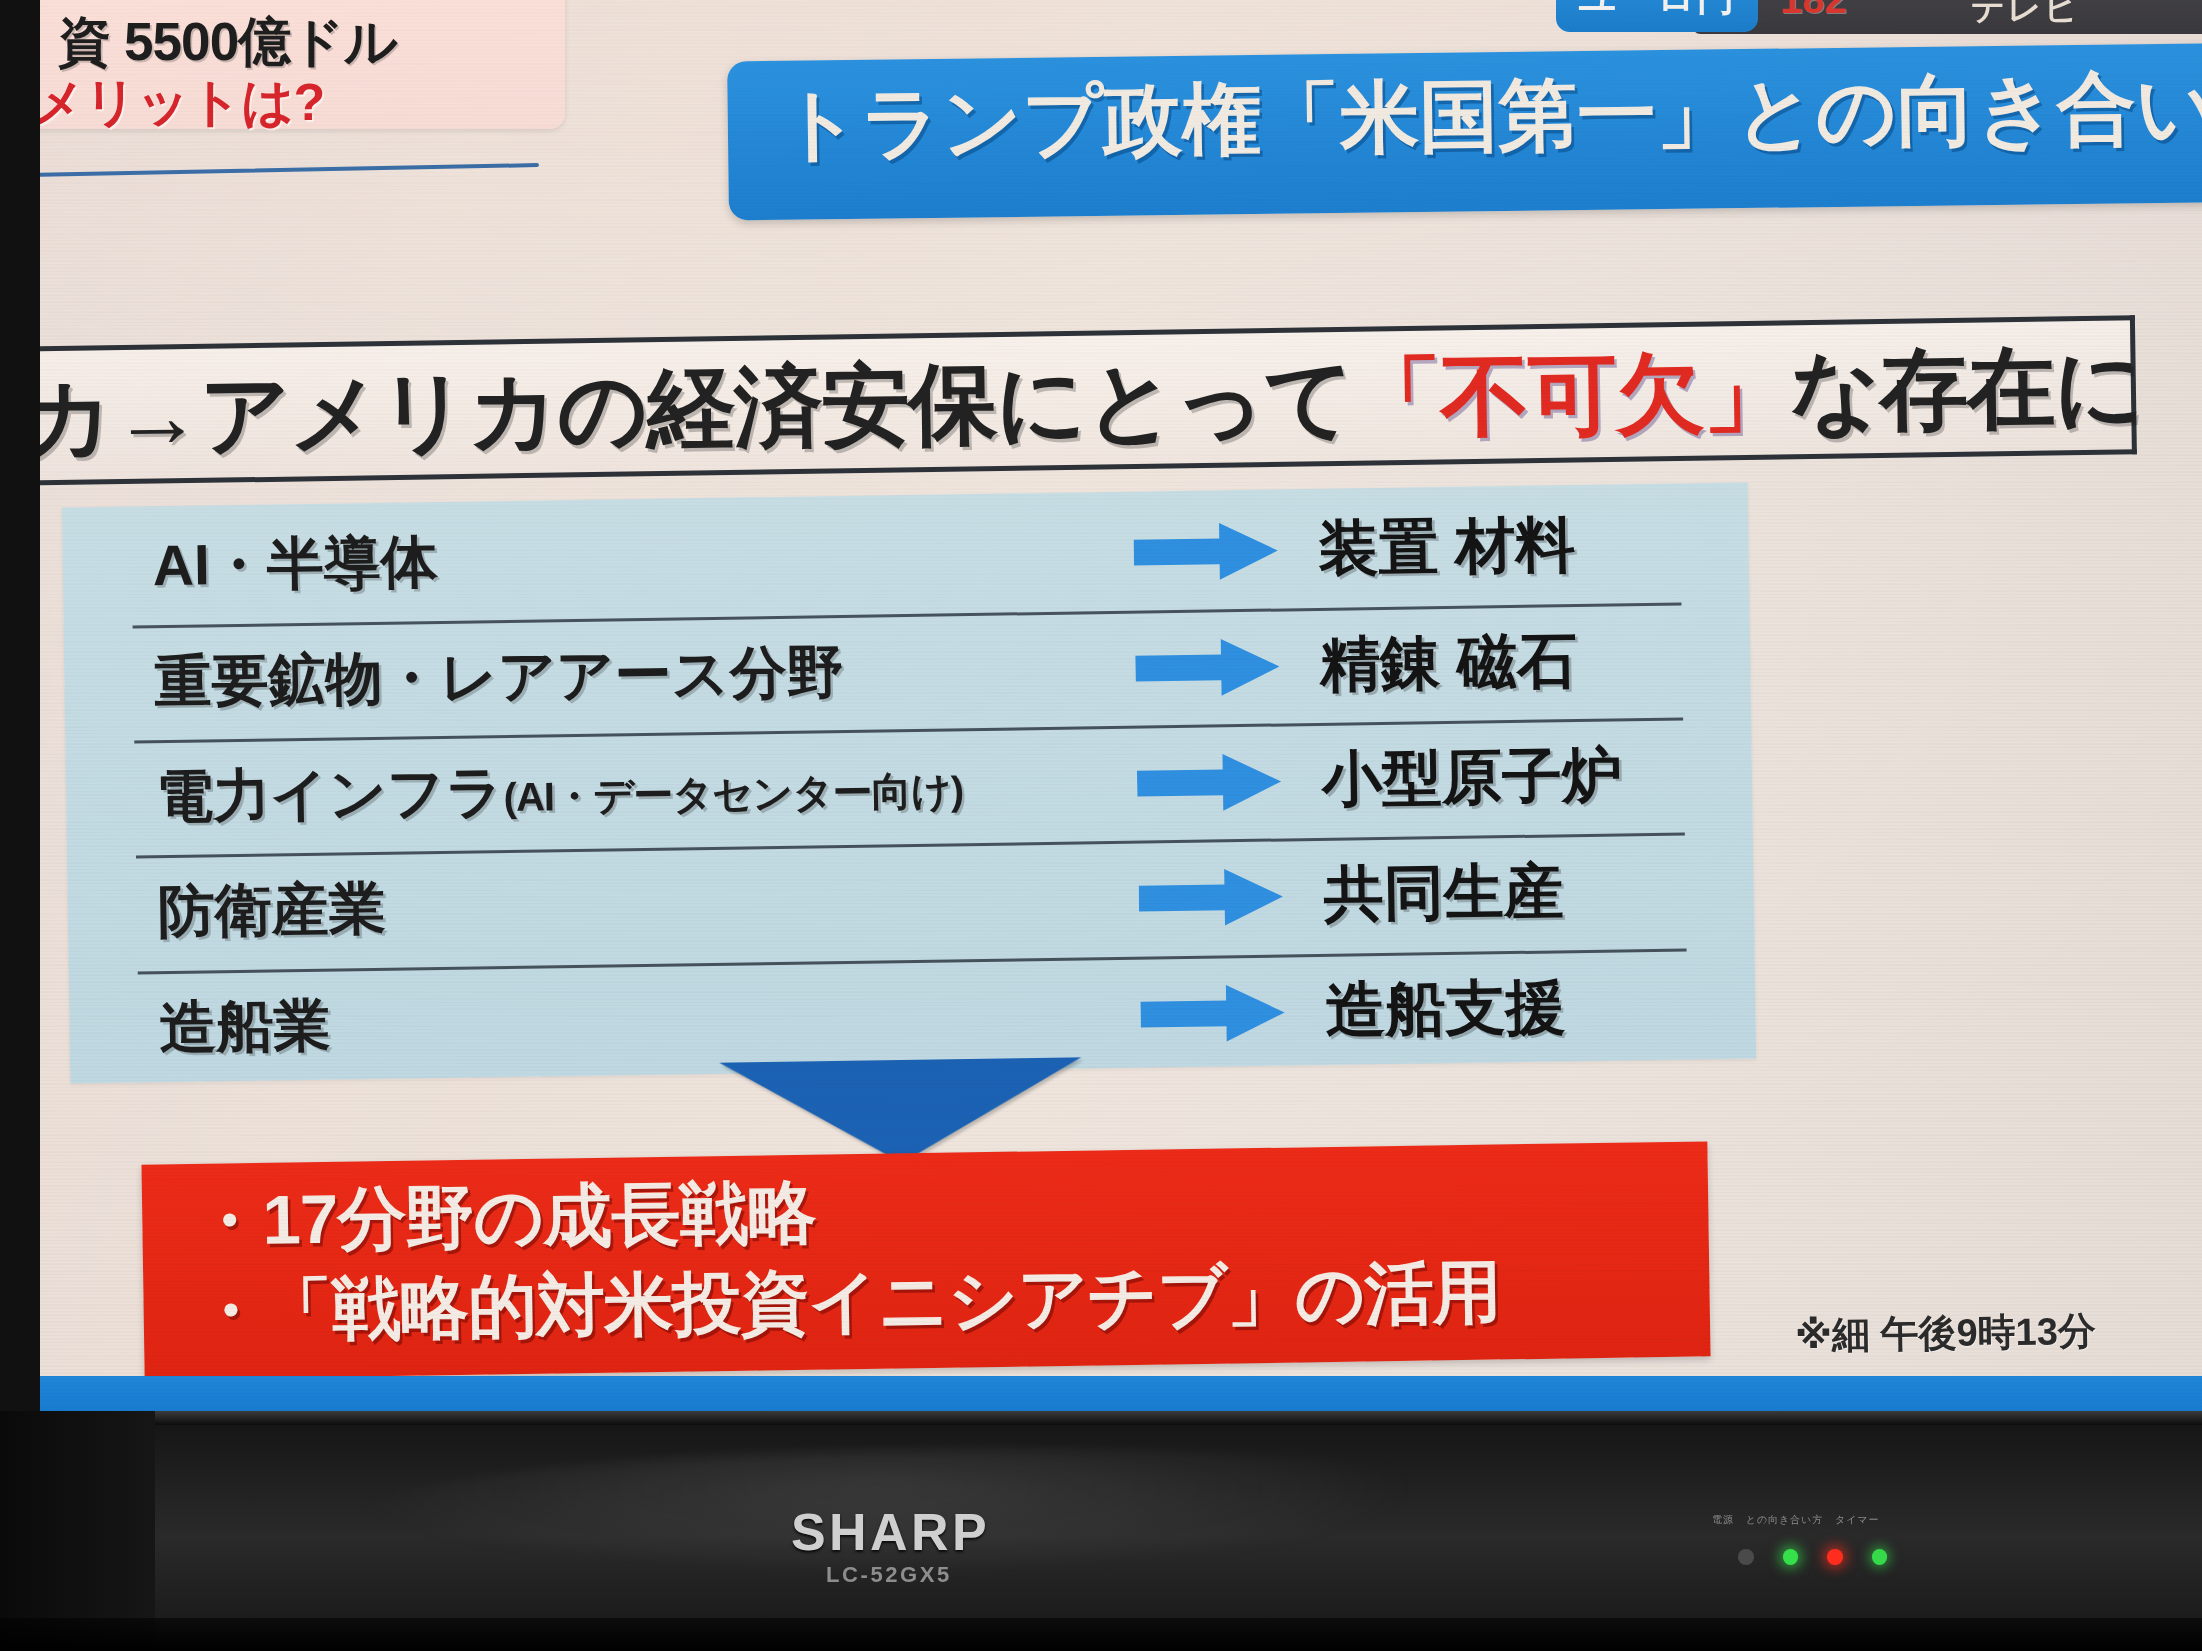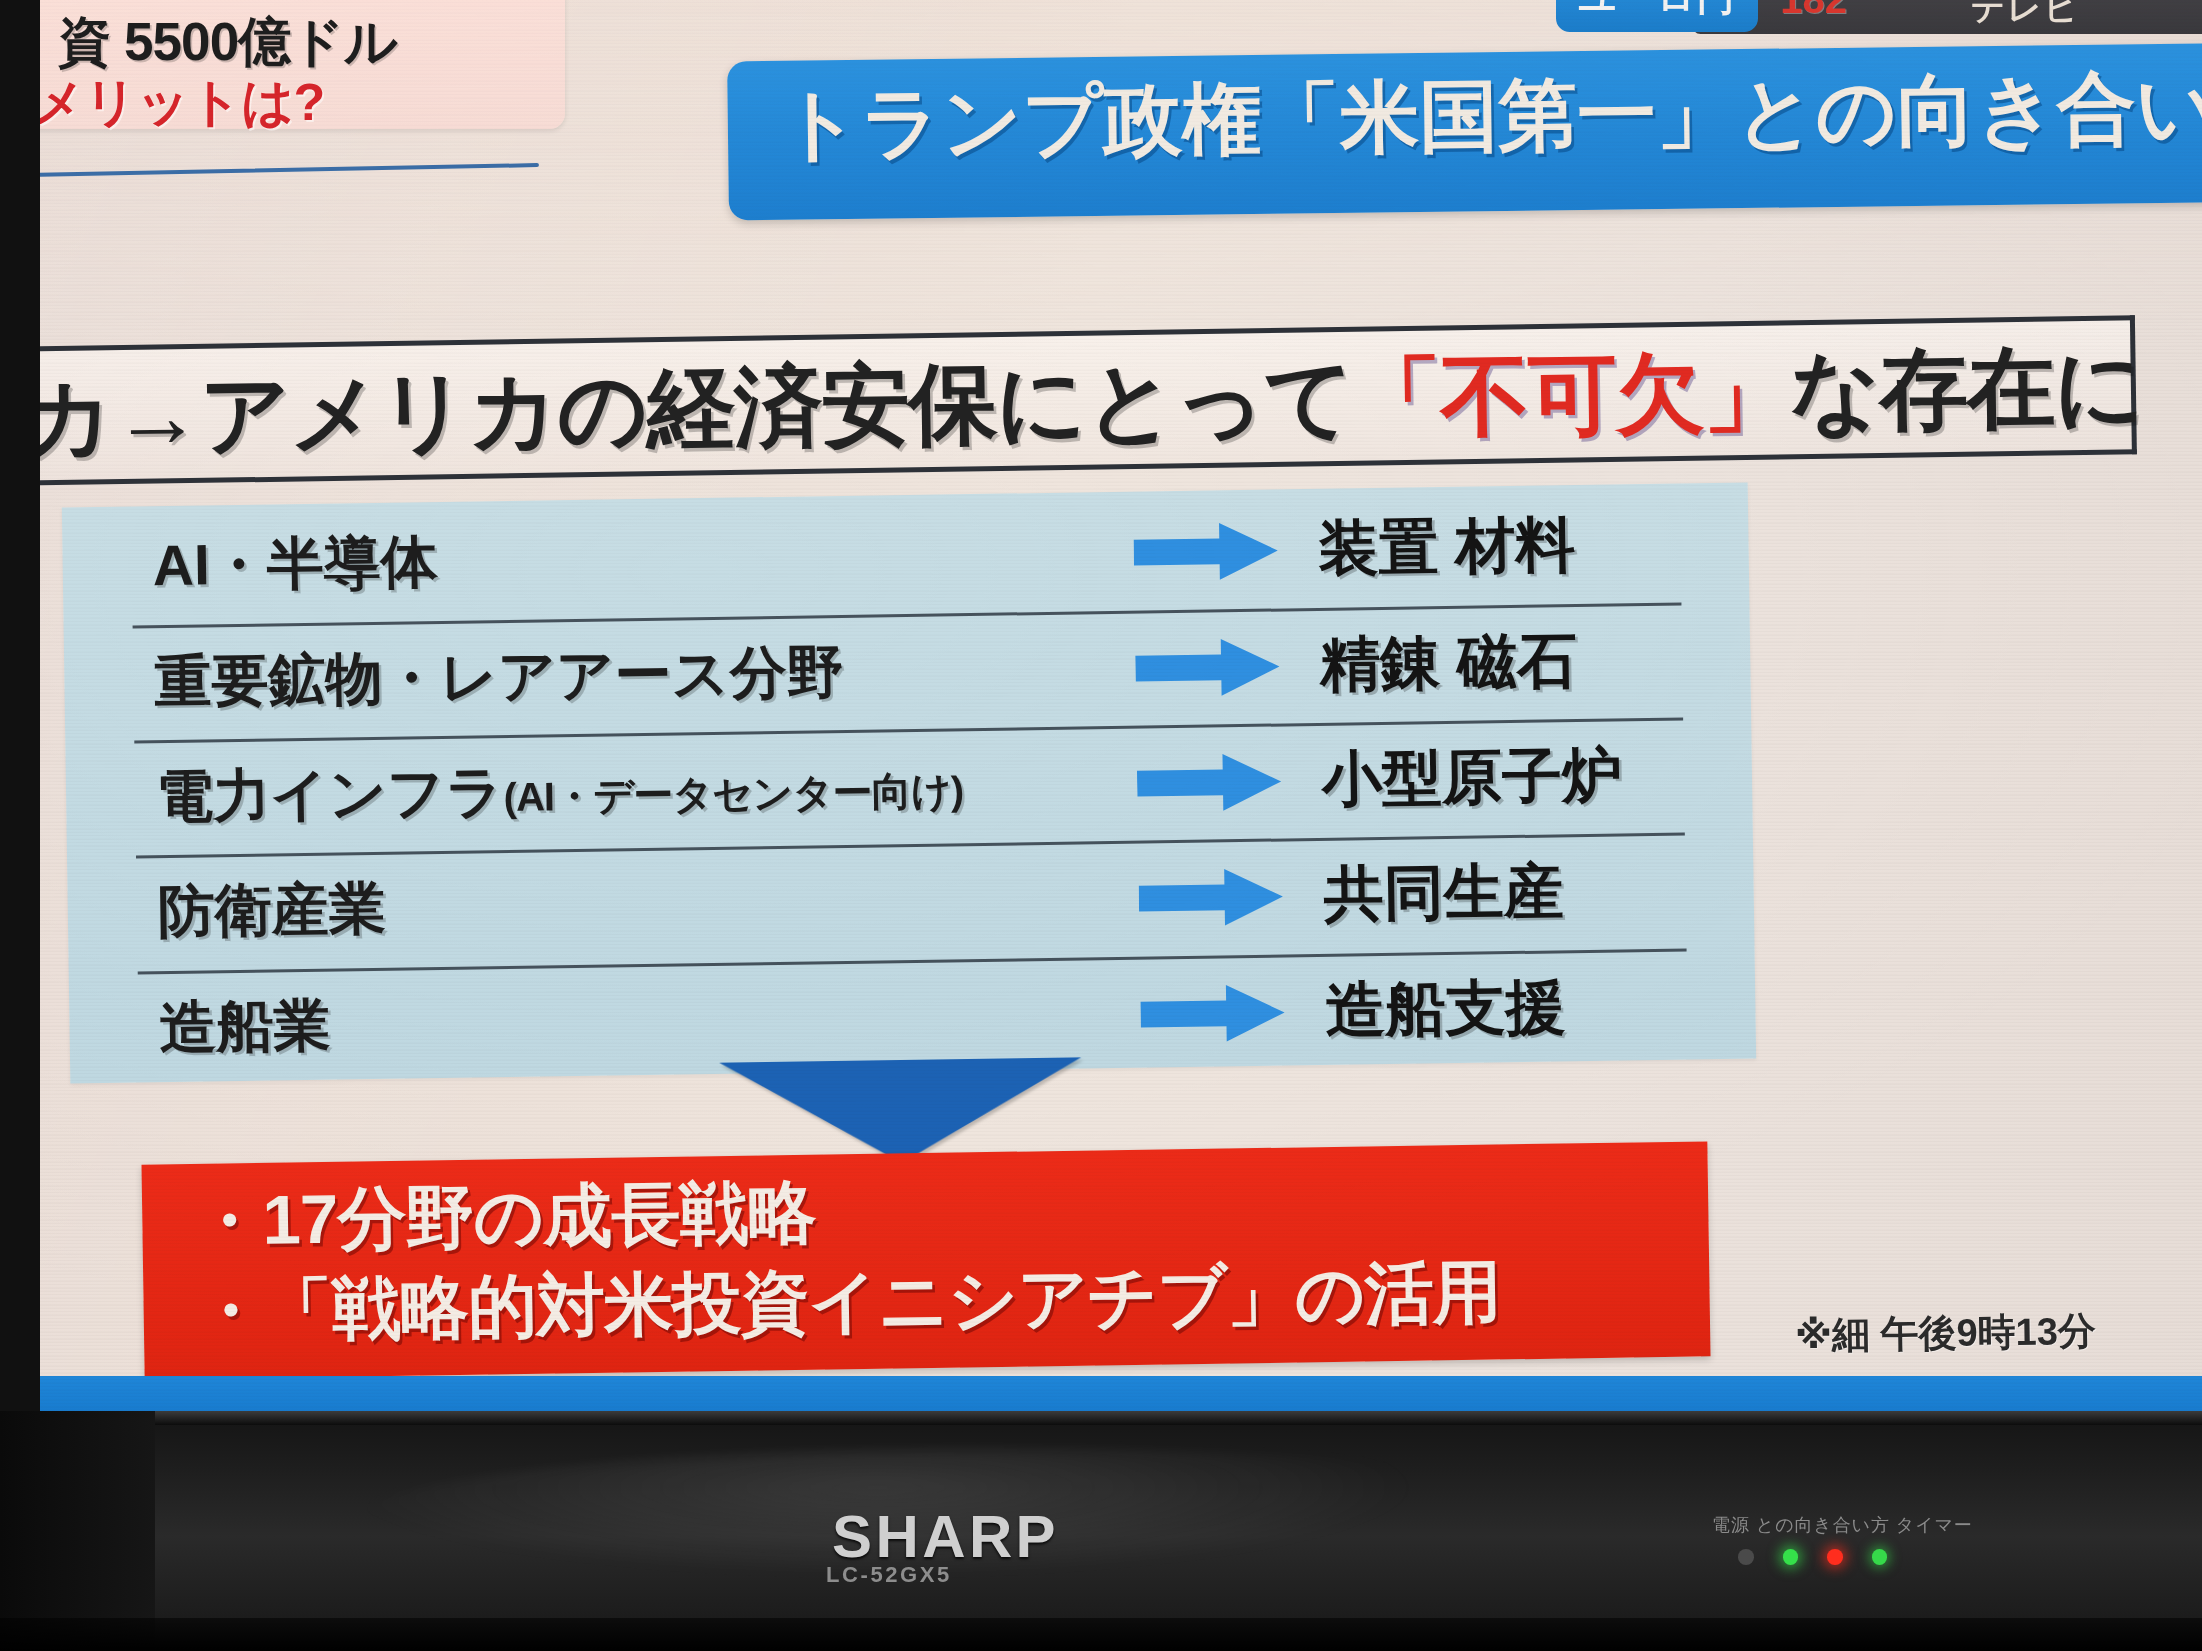--- a/index.html
+++ b/index.html
@@ -197,39 +197,39 @@
     content:"";position:absolute;left:0;top:0;width:100%;height:13.8px;
     background:linear-gradient(180deg,#3b3b3b,#0c0c0c);
   }
   .bezel-sheen{
     position:absolute;left:361px;top:38px;width:1291px;height:129px;
     background:radial-gradient(60% 100% at 40% 30%, rgba(255,255,255,.10), rgba(255,255,255,0) 70%);
     border-radius:50%;
     filter:blur(5.2px);
   }
   .brand{
-    position:absolute;left:832px;top:91px;
-    font-size:60px;font-weight:700;color:#cfcfcf;letter-spacing:3.4px;
+    position:absolute;left:791px;top:91px;
+    font-size:52px;font-weight:700;color:#cfcfcf;letter-spacing:3.4px;
     text-shadow:0 1.7px 2.6px rgba(0,0,0,.8);
   }
   .model{
     position:absolute;left:826px;top:151px;
     font-size:22px;font-weight:700;color:#8d8d8d;letter-spacing:2.6px;
   }
   .led-row{
     position:absolute;left:1738px;top:138px;display:flex;align-items:center;gap:29px;
   }
   .led{width:15.5px;height:15.5px;border-radius:50%;}
   .led.green{background:#35e04a;box-shadow:0 0 12px 4.3px rgba(53,224,74,.55);}
   .led.red{background:#ff2d1e;box-shadow:0 0 12px 4.3px rgba(255,45,30,.55);}
   .led.green2{background:#36d94a;box-shadow:0 0 10.3px 3.4px rgba(54,217,74,.5);}
   .led.off{background:#4a4a4a;box-shadow:none;}
   .led-labels{
-    position:absolute;left:1712px;top:102px;display:flex;gap:6px;
-    font-size:18px;color:#8b8b8b;letter-spacing:0.9px;
+    position:absolute;left:1712px;top:102px;display:flex;gap:12px;
+    font-size:10px;color:#8b8b8b;letter-spacing:0.9px;
   }
   .left-dark{
     position:absolute;left:0;top:1411px;width:155px;height:241px;
     background:linear-gradient(90deg,#0a0a0a,#161616);
   }
   .bottom-shadow{
     position:absolute;left:0;top:1618px;width:100%;height:34px;
     background:linear-gradient(180deg,rgba(0,0,0,.55),#000);
   }
 </style>

